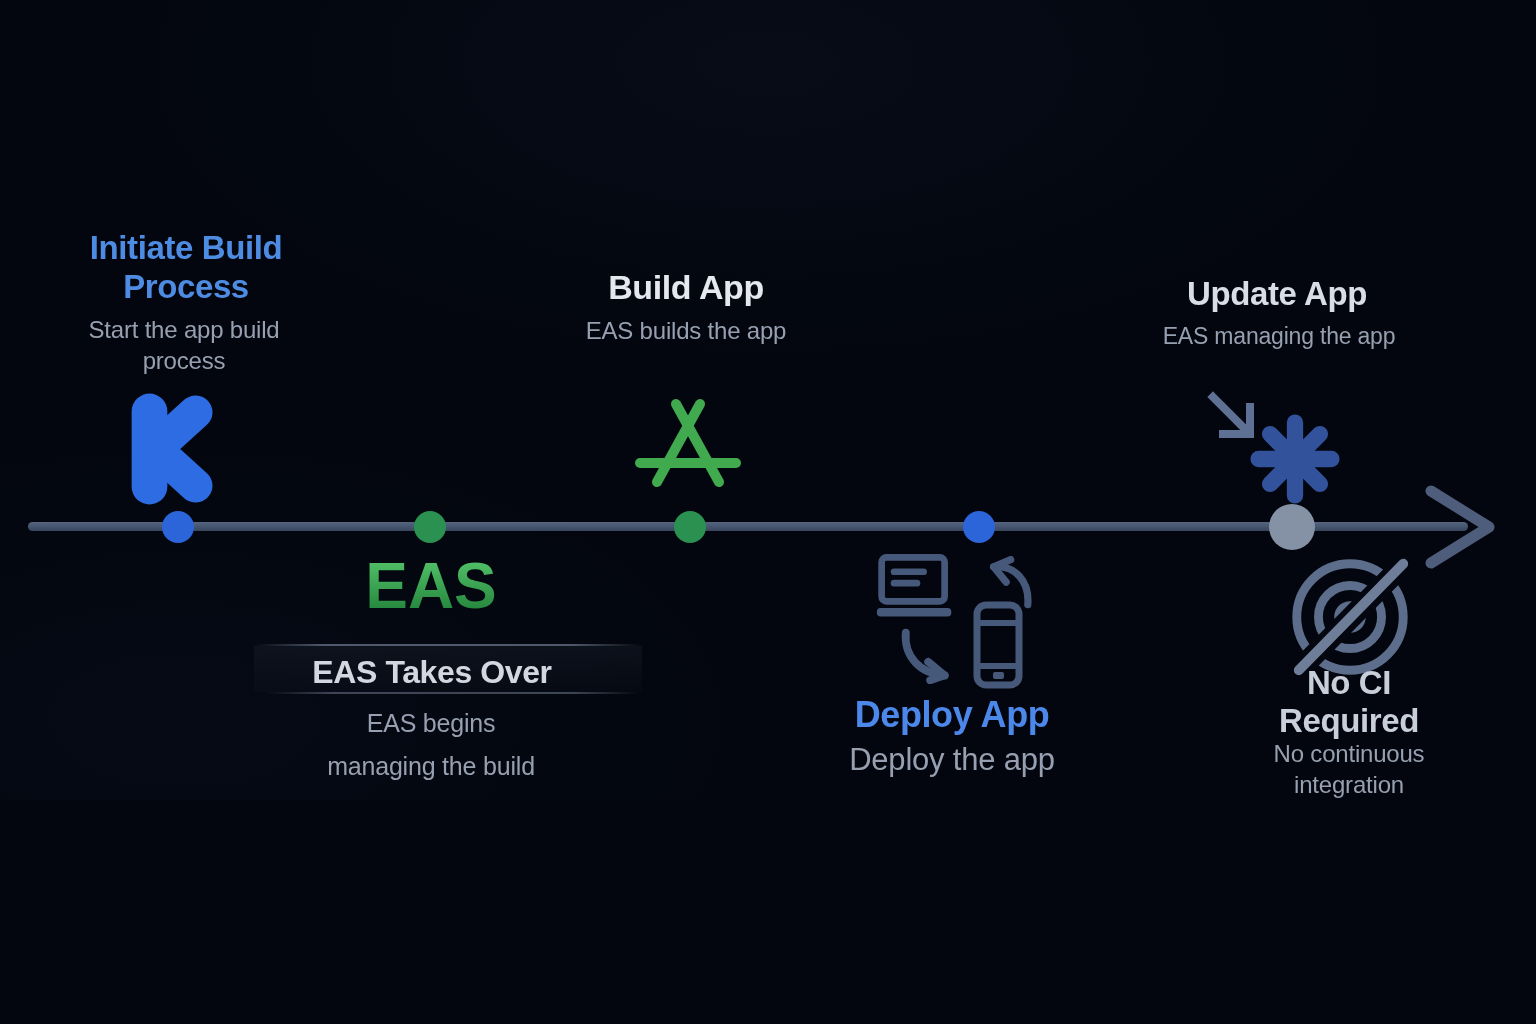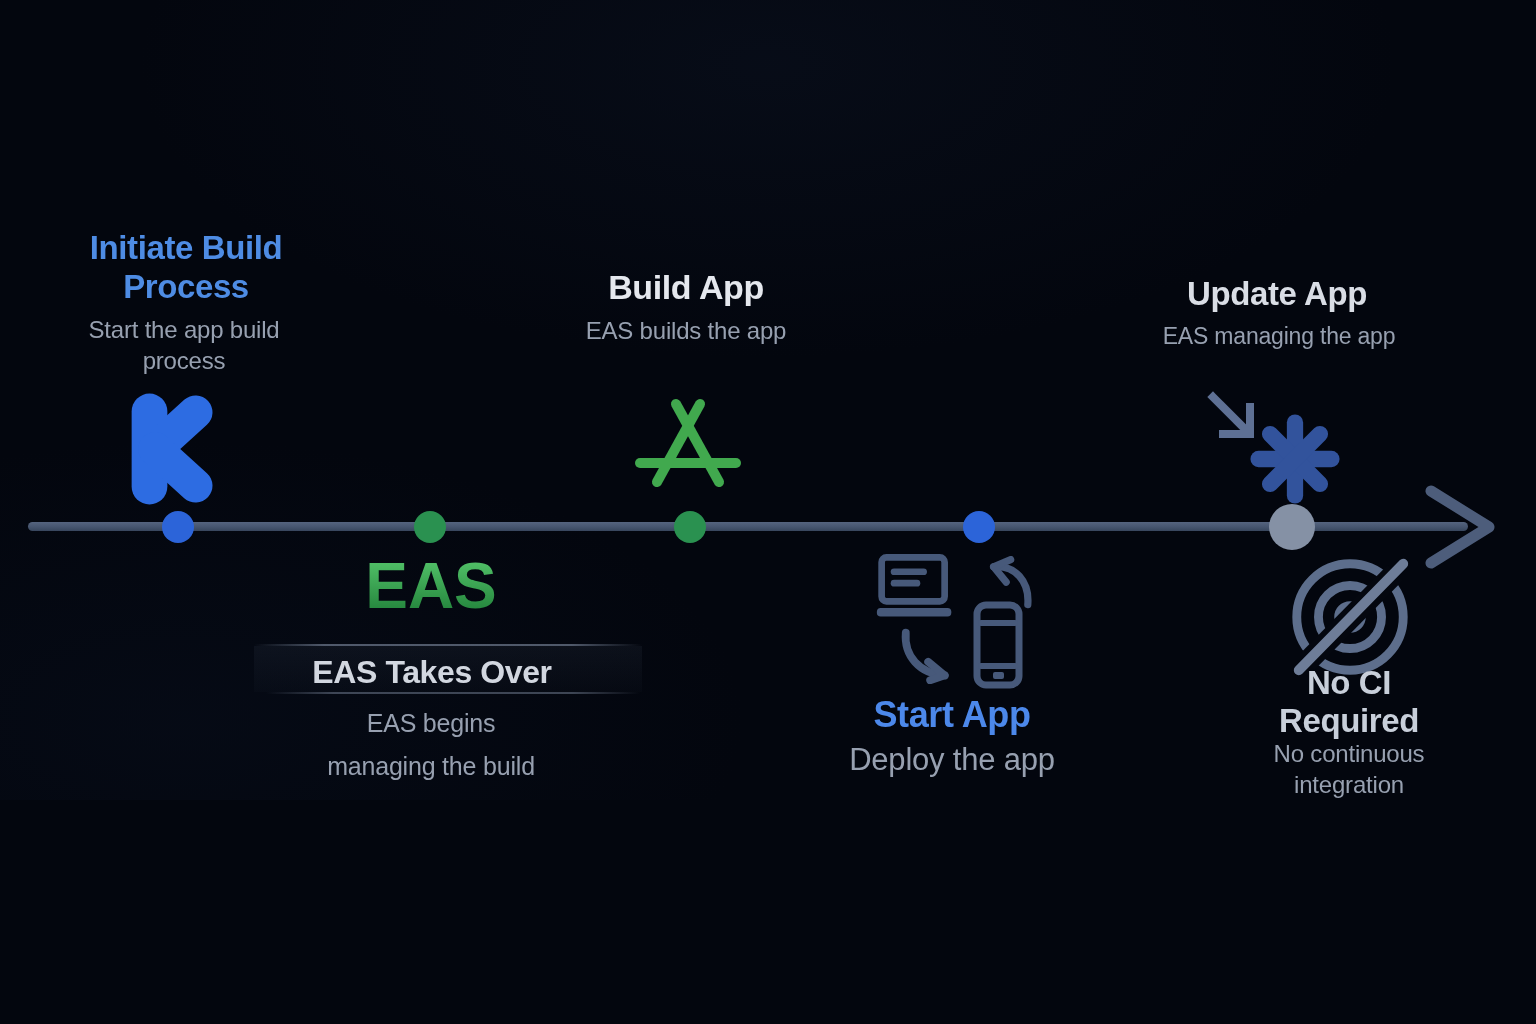--- a/index.html
+++ b/index.html
@@ -124,21 +124,21 @@
   <svg class="abs ic-phone" viewBox="0 0 52 88">
     <rect class="slate" x="5" y="4" width="42" height="80" rx="9" stroke-width="7"></rect>
     <line class="slate" x1="9" y1="22" x2="43" y2="22" stroke-width="6"></line>
     <line class="slate" x1="9" y1="65" x2="43" y2="65" stroke-width="6"></line>
     <rect x="21" y="71" width="11" height="7" rx="2" fill="#47597a" stroke="none"></rect>
   </svg>
   <svg class="abs ic-arrow-bl" viewBox="0 0 74 58">
     <path class="slate" d="M8,6 C6,30 22,48 48,50" stroke-width="8"></path>
     <path class="slate" d="M48,50 L31,36 M48,50 L33,55" stroke-width="8"></path>
   </svg>
-  <div class="abs ctr title t-deploy">Start App</div>
+  <div class="abs ctr title t-deploy">Deploy App</div>
   <div class="abs ctr sub s-deploy">Deploy the app</div>
 
   <div class="abs ctr title t-update">Update App</div>
   <div class="abs ctr sub s-update">EAS managing the app</div>
   <svg class="abs ic-upd-arrow" viewBox="0 0 56 56">
     <path d="M7,7 L42,42"></path>
     <path d="M44,17 L44,44 L17,44"></path>
   </svg>
   <svg class="abs ic-asterisk" viewBox="0 0 96 96">
     <line x1="48" y1="10" x2="48" y2="86"></line>

